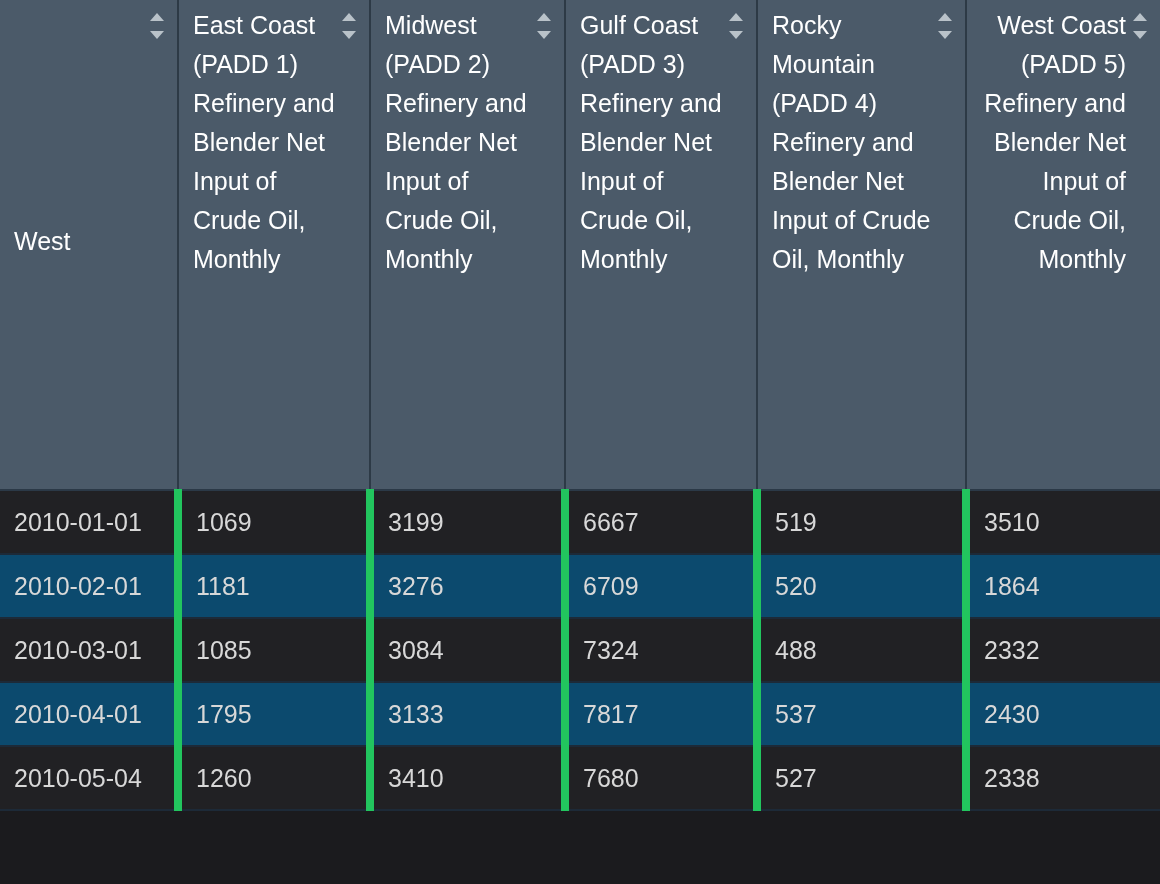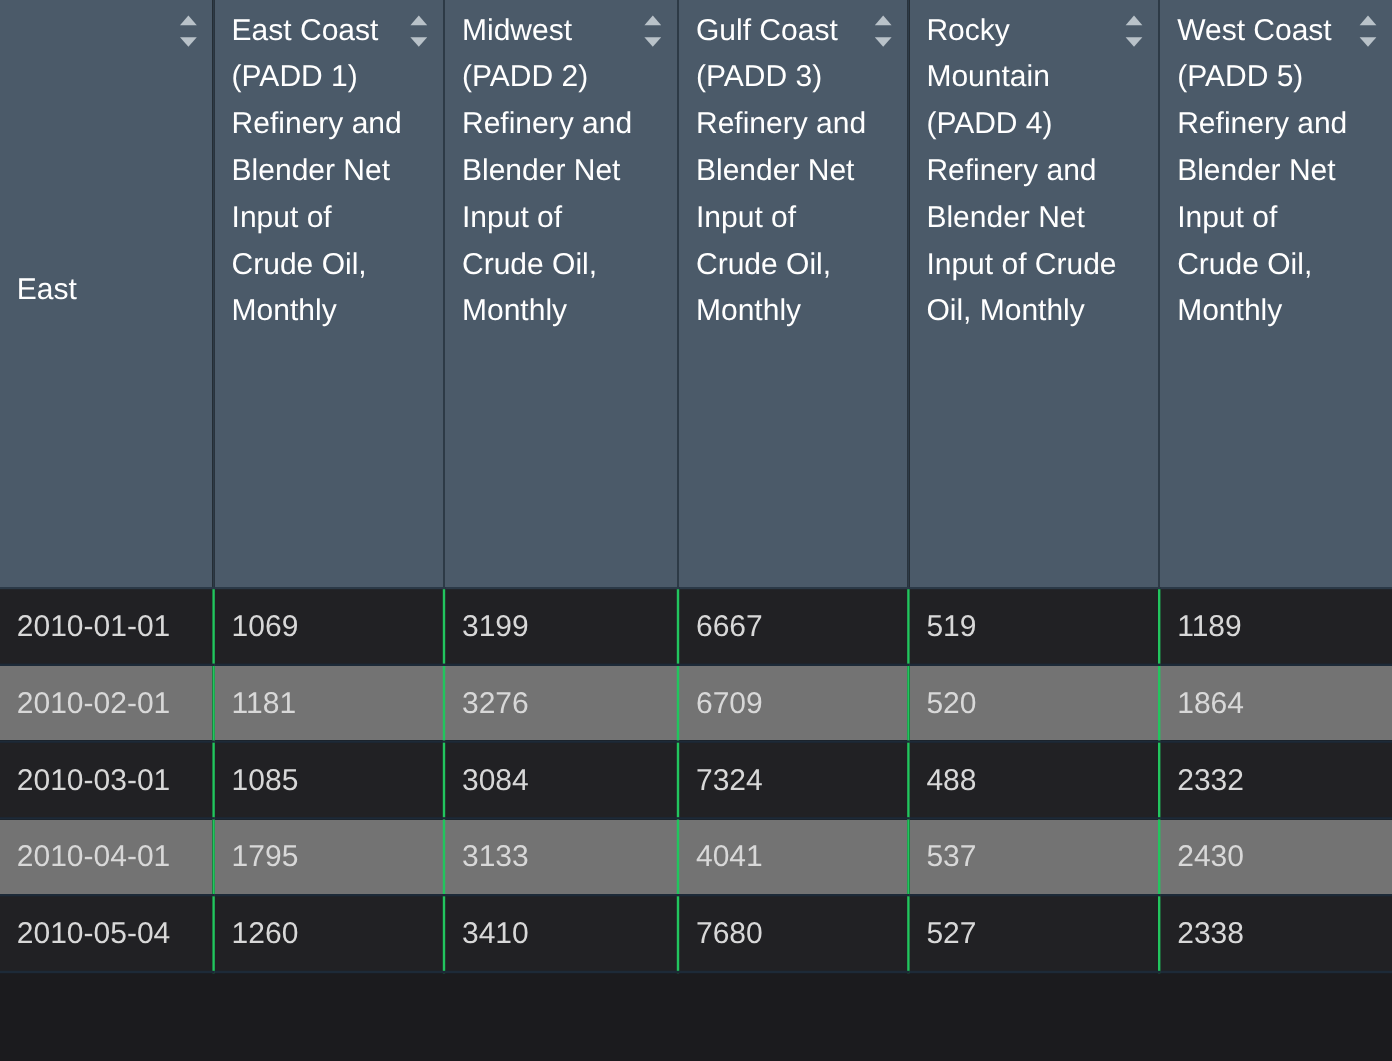--- a/index.html
+++ b/index.html
@@ -46,20 +46,21 @@
     height: 490px;
     box-sizing: border-box;
     border-right: 2px solid #2d3a46;
     border-bottom: 2px solid #2b3947;
     position: relative;
     overflow: hidden;
     word-wrap: break-word;
   }
   th:last-child {
     border-right: none;
+    text-align: right;
   }
   th.th-top {
     vertical-align: top;
   }
   .th-label {
     display: block;
     padding-right: 34px;
   }
 
   
@@ -93,33 +94,33 @@
   tbody td {
     color: #d8d8d8;
     font-size: 25px;
     font-weight: 400;
     line-height: 1;
     text-align: left;
     vertical-align: middle;
     padding: 0 0 0 14px;
     height: 64px;
     box-sizing: border-box;
-    border-right: 2px solid #22c55e;
+    border-right: 8px solid #22c55e;
     border-bottom: 2px solid #1d2a38;
     white-space: nowrap;
     overflow: hidden;
   }
   tbody td:last-child {
     border-right: none;
   }
   tbody tr.row-odd td {
     background: #212124;
   }
   tbody tr.row-even td {
-    background: #737373;
+    background: #0c4a6e;
   }
 </style>
 </head>
 <body>
 
 <div id="grid">
   <table class="data-grid">
     <colgroup>
       <col style="width:178px">
       <col style="width:192px">
@@ -128,21 +129,21 @@
       <col style="width:209px">
       <col style="width:194px">
     </colgroup>
     <thead>
       <tr>
         <th>
           <span class="sort-icon">
             <span class="tri-up"></span>
               <span class="tri-down"></span>
           </span>
-          <span class="th-label">East</span>
+          <span class="th-label">West</span>
         </th>
         <th class="th-top">
           <span class="sort-icon">
             <span class="tri-up"></span>
               <span class="tri-down"></span>
           </span>
           <span class="th-label">East Coast (PADD 1) Refinery and Blender Net Input of Crude Oil, Monthly</span>
         </th>
         <th class="th-top">
           <span class="sort-icon">
@@ -174,21 +175,21 @@
         </th>
       </tr>
     </thead>
     <tbody>
       <tr class="row-odd">
         <td>2010-01-01</td>
         <td>1069</td>
         <td>3199</td>
         <td>6667</td>
         <td>519</td>
-        <td>1189</td>
+        <td>3510</td>
       </tr>
       <tr class="row-even">
         <td>2010-02-01</td>
         <td>1181</td>
         <td>3276</td>
         <td>6709</td>
         <td>520</td>
         <td>1864</td>
       </tr>
       <tr class="row-odd">
@@ -196,21 +197,21 @@
         <td>1085</td>
         <td>3084</td>
         <td>7324</td>
         <td>488</td>
         <td>2332</td>
       </tr>
       <tr class="row-even">
         <td>2010-04-01</td>
         <td>1795</td>
         <td>3133</td>
-        <td>4041</td>
+        <td>7817</td>
         <td>537</td>
         <td>2430</td>
       </tr>
       <tr class="row-odd">
         <td>2010-05-04</td>
         <td>1260</td>
         <td>3410</td>
         <td>7680</td>
         <td>527</td>
         <td>2338</td>

